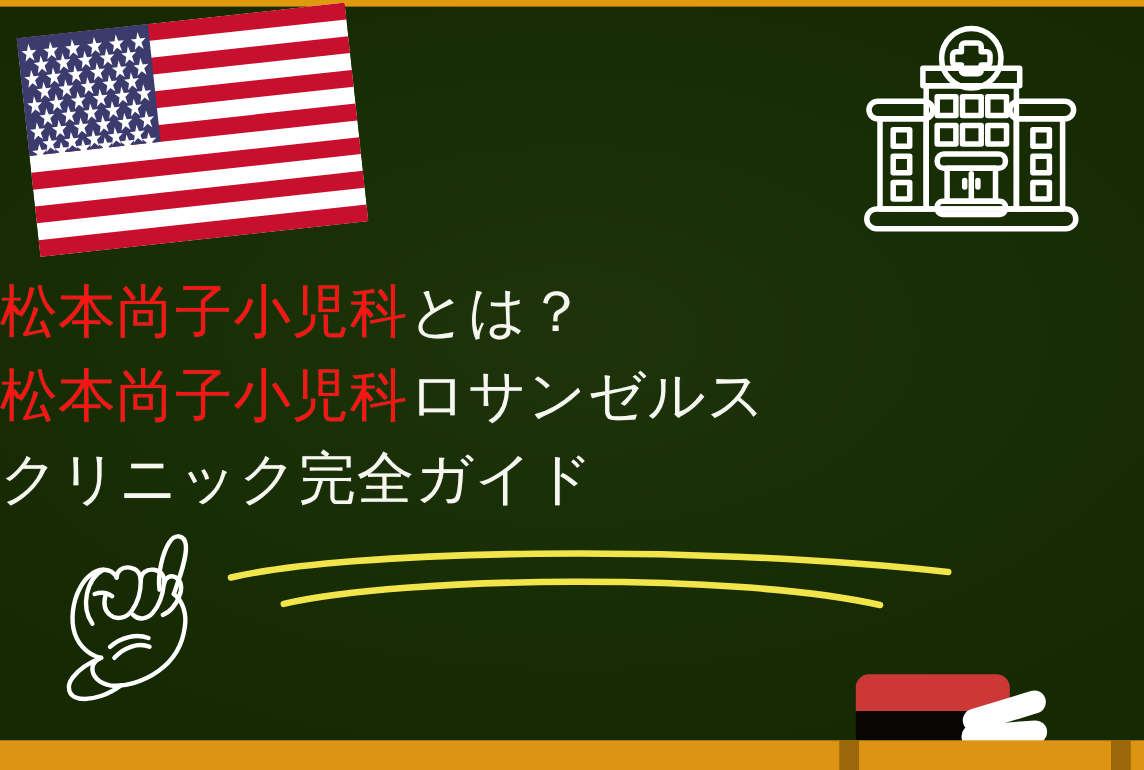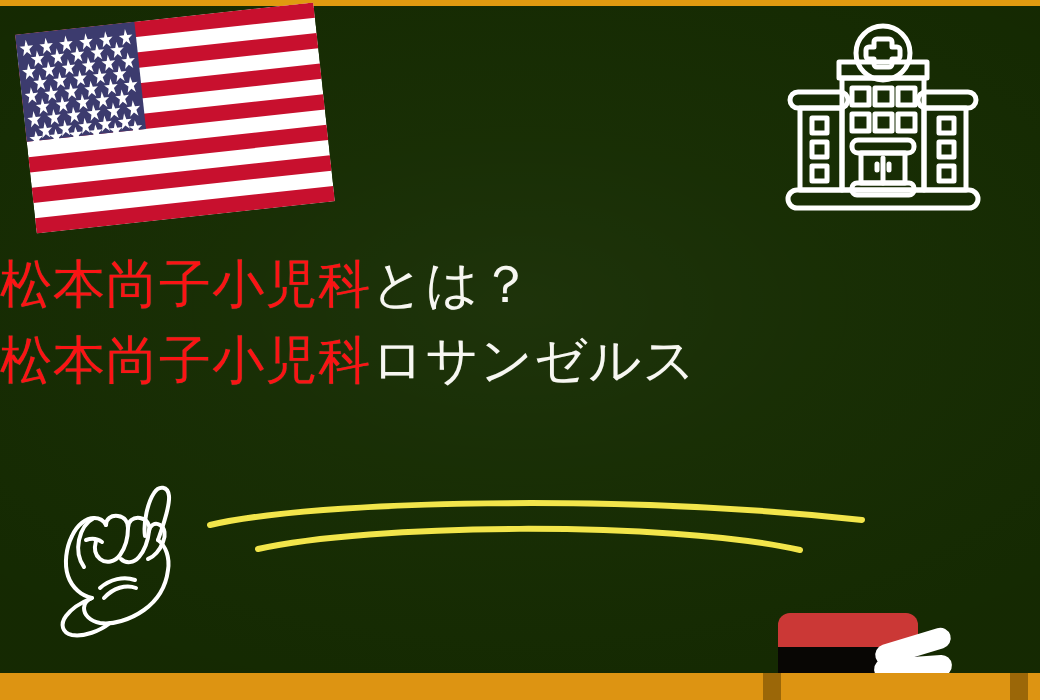--- a/index.html
+++ b/index.html
@@ -321,20 +321,23 @@
   <div class="headline">
 
     <span class="hl-line">
       <span class="seg-red">松本尚子小児科</span><span class="seg-white">とは？</span>
     </span>
 
     <span class="hl-line">
       <span class="seg-red">松本尚子小児科</span><span class="seg-white">ロサンゼルス</span>
     </span>
 
+    <span class="hl-line">
+      <span class="seg-white">クリニック完全ガイド</span>
+    </span>
 
   </div>
 
   <div class="underline-wrap">
     <svg viewBox="0 0 690 78" width="690" height="78" fill="none" stroke="#f2e54b" stroke-width="6" stroke-linecap="round">
       <path d="M14 33 C120 8 430 2 666 28"></path>
       <path d="M62 57 C170 32 470 28 604 58"></path>
     </svg>
   </div>
 

